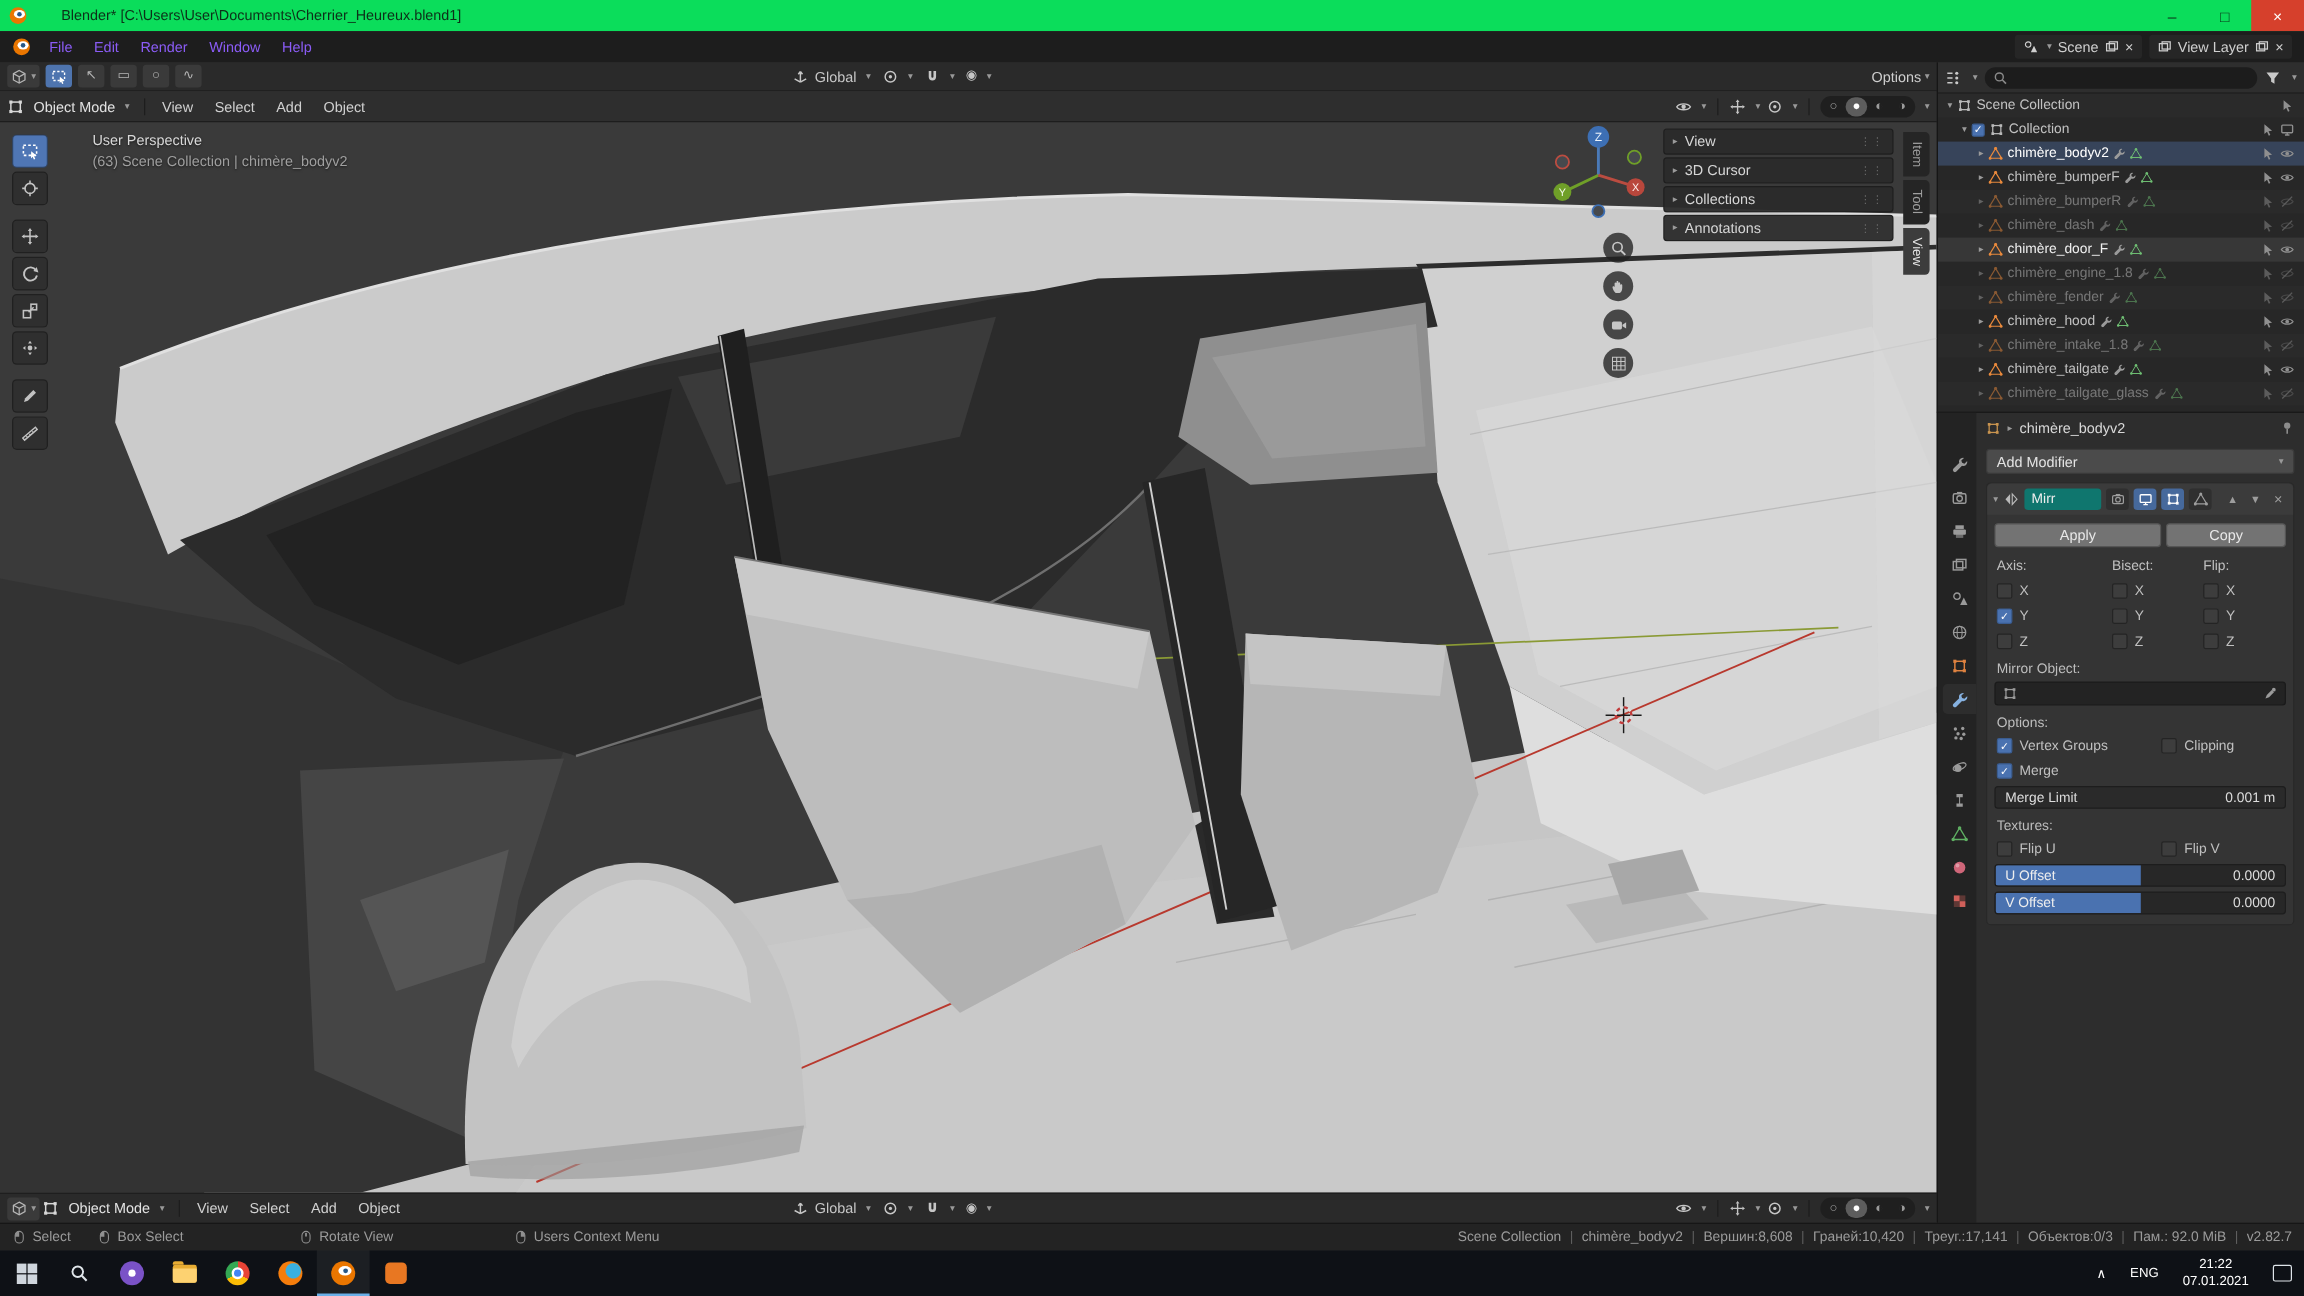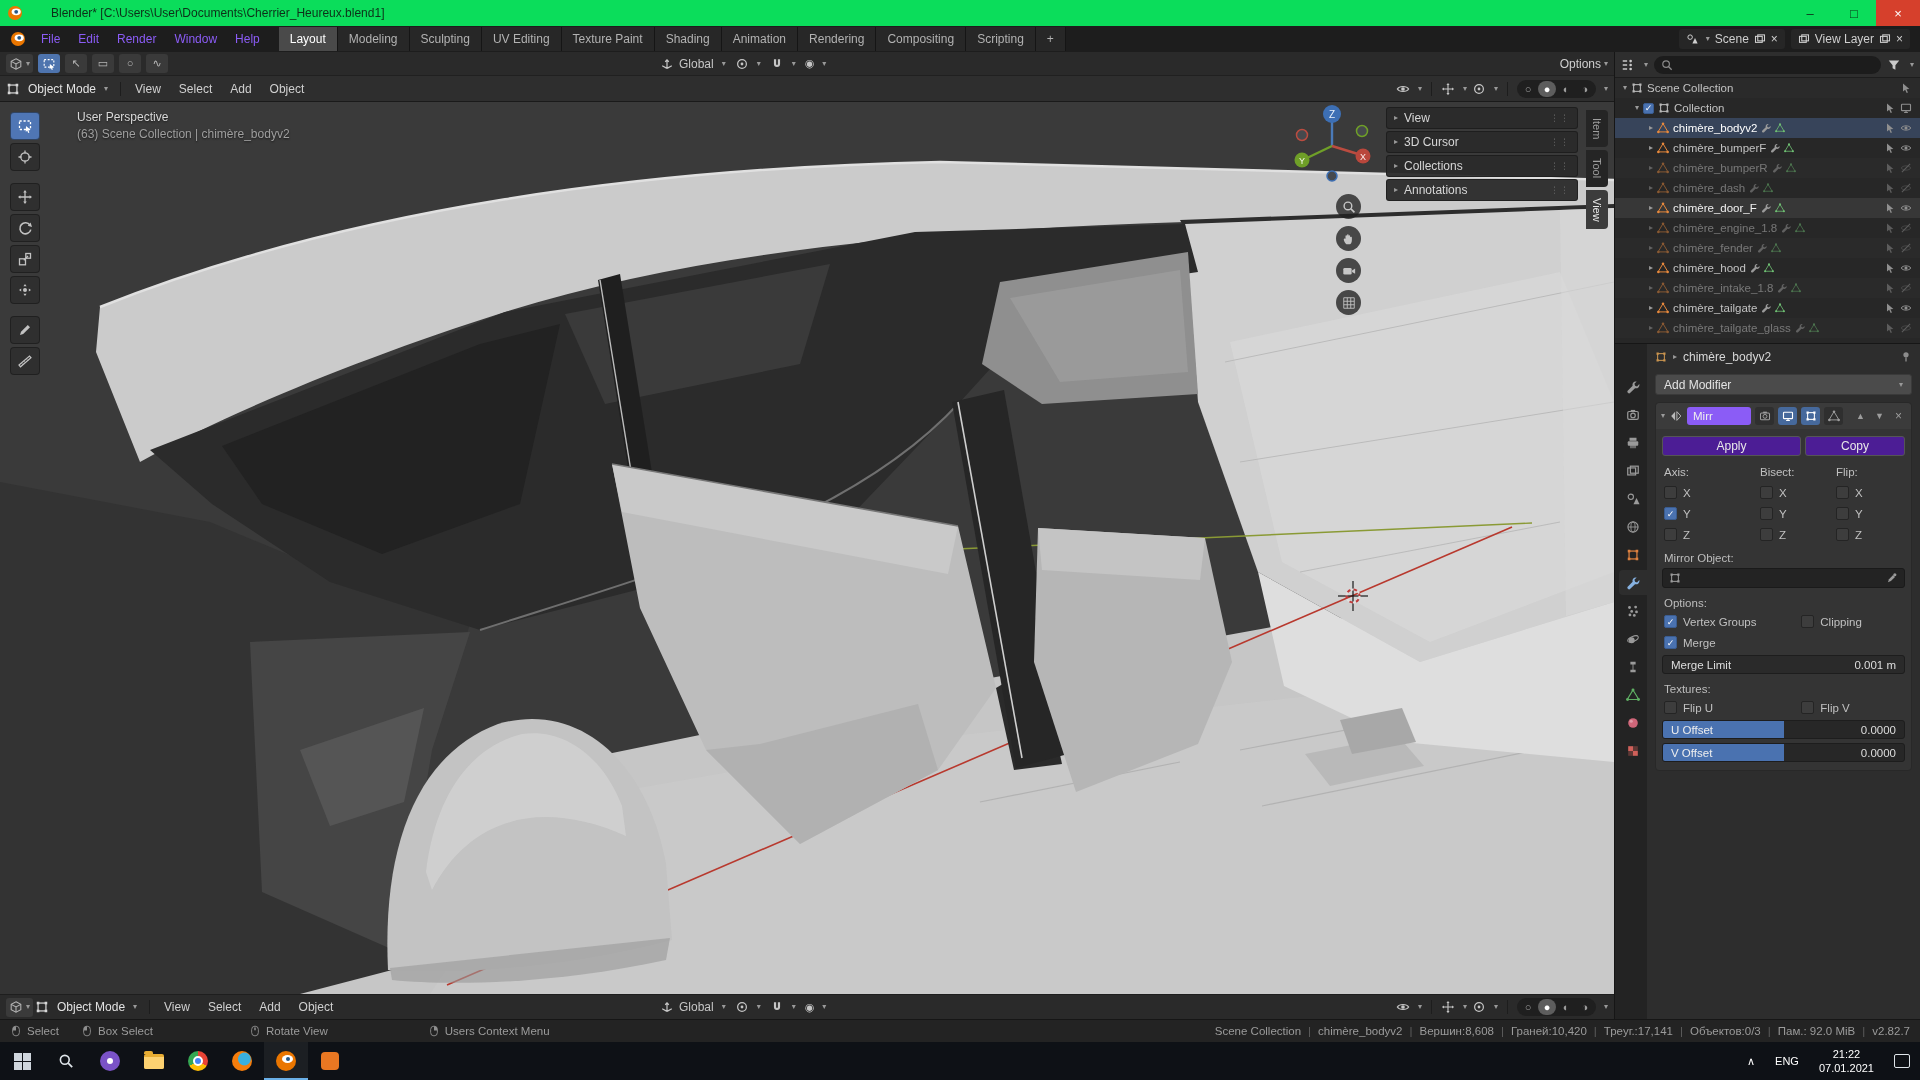--- a/index.html
+++ b/index.html
@@ -92,26 +92,26 @@
 .ptab{width:28px;height:25px;border-radius:4px 0 0 4px;display:flex;align-items:center;justify-content:center;color:#9a9a9a}
 .ptab.active{background:#2d2d2d;color:#86b1e0}
 .ptab.c-obj{color:#df8240}.ptab.c-dat{color:#5faf63}.ptab.c-mat{color:#cf6679}.ptab.c-tex{color:#d0605a}
 .pmain{flex:1;display:flex;flex-direction:column}
 .pnav{height:26px;display:flex;align-items:center;gap:6px;padding:0 8px;color:#d8d8d8;flex:none}
 .pbody{padding:4px 8px 0}
 .addmod{height:21px;background:#4b4b4b;border:1px solid #3a3a3a;border-radius:3px;display:flex;align-items:center;padding:0 8px;color:#e3e3e3}
 .addmod .chev{margin-left:auto}
 .mpanel{margin-top:7px;background:#343434;border:1px solid #282828;border-radius:4px;padding-bottom:8px}
 .mhead{height:26px;display:flex;align-items:center;gap:4px;padding:0 5px;background:#3b3b3b;border-radius:4px 4px 0 0}
-.mname{width:64px;height:18px;background:#8b5cf6;border-radius:3px;color:#eee;display:flex;align-items:center;padding:0 6px;font-size:11.5px}
+.mname{width:64px;height:18px;background:#0f766e;border-radius:3px;color:#eee;display:flex;align-items:center;padding:0 6px;font-size:11.5px}
 .mtog{width:19px;height:18px;border-radius:3px;background:#2f2f2f;display:flex;align-items:center;justify-content:center;color:#9d9d9d}
 .mtog.on{background:#46699c;color:#fff}
 .msm{width:15px;height:16px;display:flex;align-items:center;justify-content:center;color:#9d9d9d;font-size:9px}
 .mbtns{display:flex;gap:4px;padding:7px 6px 2px}
-.btn{height:20px;background:#4c1d95;border:1px solid #555;border-radius:3px;display:flex;align-items:center;justify-content:center;color:#e8e8e8;flex:1}
+.btn{height:20px;background:#737373;border:1px solid #555;border-radius:3px;display:flex;align-items:center;justify-content:center;color:#e8e8e8;flex:1}
 .btn.apply{flex:1.4}
 .axgrid{display:grid;grid-template-columns:96px 76px 1fr;padding:8px 8px 2px;row-gap:8px;font-size:11.5px;color:#c0c0c0}
 .cbrow{display:flex;align-items:center;gap:6px}
 .cb{width:13px;height:13px;border-radius:2px;background:#3d3d3d;border:1px solid #242424;display:flex;align-items:center;justify-content:center;font-size:9px;color:#fff;flex:none}
 .cb.on{background:#4a72b0;border-color:#3a5c90}
 .plabel{color:#bdbdbd;margin:9px 8px 4px;font-size:11.5px}
 .pin6{margin:0 6px}
 .field{height:20px;background:#232323;border:1px solid #1a1a1a;border-radius:3px;display:flex;align-items:center;padding:0 6px;gap:5px;color:#c9c9c9}
 .num{height:19px;background:#2a2a2a;border:1px solid #1d1d1d;border-radius:3px;display:flex;align-items:center;padding:0 8px;color:#ddd;font-size:11.5px}
 .num .v{margin-left:auto}
@@ -353,33 +353,20 @@
 
   <div id="menubar" class="abs">
     <svg class="i16" style="margin:0 6px">
         <use href="#i-blender"></use>
       </svg>
     <span class="mi">File</span>
     <span class="mi">Edit</span>
     <span class="mi">Render</span>
     <span class="mi">Window</span>
     <span class="mi">Help</span>
-    <div class="ws-wrap">
-      <span class="ws active">Layout</span>
-      <span class="ws">Modeling</span>
-      <span class="ws">Sculpting</span>
-      <span class="ws">UV Editing</span>
-      <span class="ws">Texture Paint</span>
-      <span class="ws">Shading</span>
-      <span class="ws">Animation</span>
-      <span class="ws">Rendering</span>
-      <span class="ws">Compositing</span>
-      <span class="ws">Scripting</span>
-      <span class="ws">+</span>
-    </div>
     <div class="mb-right">
       <div class="dataw">
         <svg class="i12">
             <use href="#i-scene"></use>
           </svg>
         <span class="chev">▾</span>
         <span>Scene</span>
         <svg class="i12">
             <use href="#i-images"></use>
           </svg>

